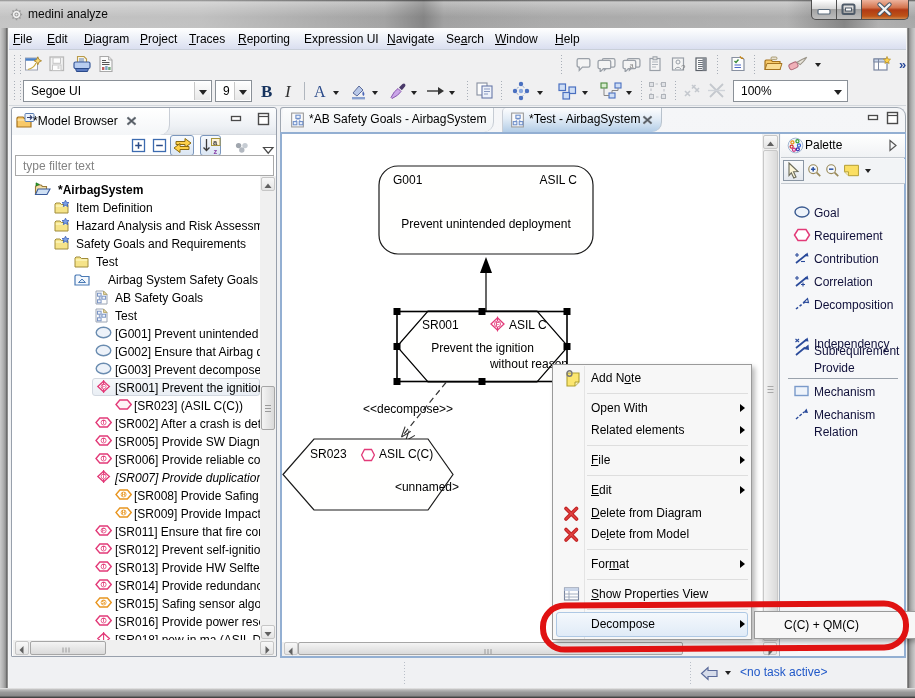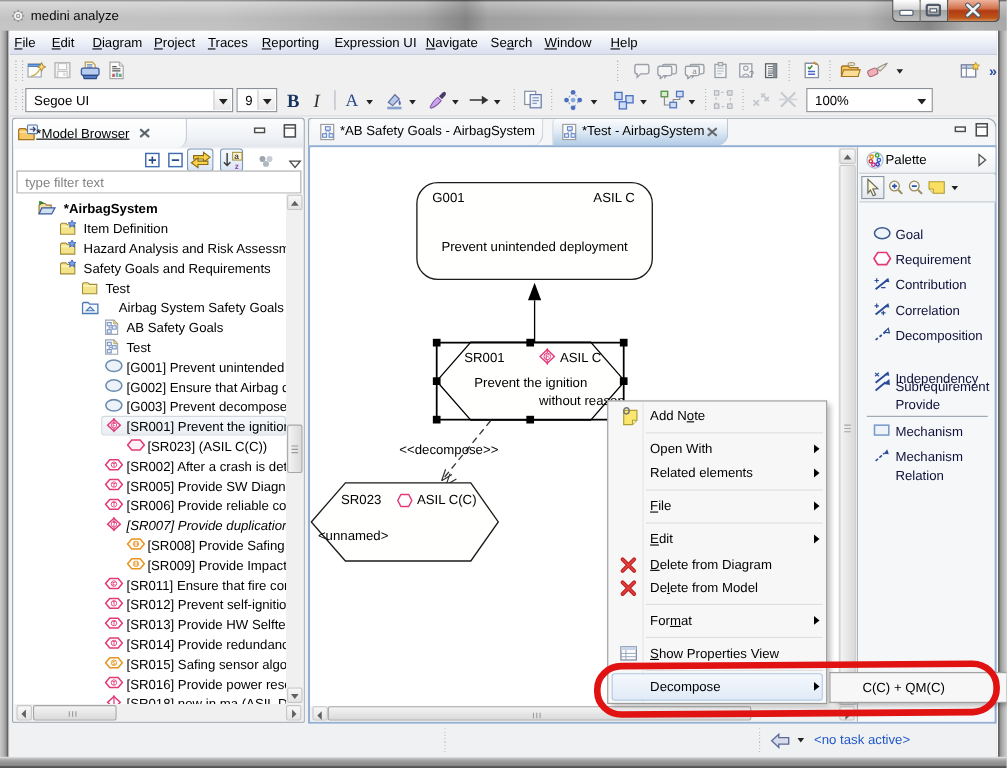--- a/index.html
+++ b/index.html
@@ -40,21 +40,21 @@
 .combo .arr:after { content:""; position:absolute; left:4px; top:8px; border:4px solid transparent; border-top:5px solid #222; }
 .dda { position:absolute; width:0; height:0; border:3.5px solid transparent; border-top:4.5px solid #222; }
 #main { position:absolute; left:0; top:78px; width:897px; height:552px; background:#f0f1f3; }
 
 #leftpanel { position:absolute; left:2px; top:1px; width:266px; height:550px;
   border:1px solid #98a0ac; border-radius:3px 3px 1px 1px; background:#fff; }
 #lp-head { position:absolute; left:0; top:0; width:264px; height:27px;
   background:linear-gradient(180deg,#fcfdfe 0%,#eef1f5 70%,#e3e7ec 100%); border-radius:3px 3px 0 0; border-bottom:1px solid #d6dae0;}
 #lp-tab { position:absolute; left:0px; top:0px; width:158px; height:27px;
   background:linear-gradient(180deg,#ffffff,#f4f6f8); border-right:1px solid #c9ced6; border-radius:3px 0 10px 0; }
-#lp-title { position:absolute; left:21px; top:6px; font-size:12px; color:#000;text-decoration:underline; }
+#lp-title { position:absolute; left:21px; top:6px; font-size:12px; color:#000; }
 #lp-toolbar { position:absolute; left:0; top:27px; width:264px; height:21px; }
 #lp-filter { position:absolute; left:3px; top:47px; width:259px; height:21px; background:#fff;
   border:1px solid #a9a9a9; font-size:12px; color:#838383; padding:3px 0 0 7px; }
 #lp-tree { position:absolute; left:1px; top:68px; width:247px; height:464px; overflow:hidden; background:#fff; font-size:12px; }
 .trow { position:absolute; height:18px; white-space:nowrap; }
 .trow .ticon { position:absolute; top:1px; width:17px; height:15px; }
 .trow .tlabel { position:absolute; top:2px; color:#000; }
 #lp-vsb { position:absolute; left:248px; top:68px; width:16px; height:464px; background:#f0f0f0; }
 #lp-hsb { position:absolute; left:1px; top:532px; width:263px; height:16px; background:#f0f0f0; }
 .sb-btn { position:absolute; background:linear-gradient(180deg,#f8f8f8,#e4e4e4); border:1px solid #c6c6c6; border-radius:2px; }
@@ -669,21 +669,21 @@
             <div class="dlabel" style="left:111px;top:39px">G001</div>
             <div class="dlabel" style="left:97px;top:39px;width:198px;text-align:right">ASIL C</div>
             <div class="dlabel" style="left:97px;top:83px;width:214px;text-align:center">Prevent unintended deployment</div>
             <div class="dlabel" style="left:140px;top:184px">SR001</div>
             <div class="dlabel" style="left:227px;top:184px">ASIL C</div>
             <div class="dlabel" style="left:115px;top:207px;width:171px;text-align:center">Prevent the ignition</div>
             <div class="dlabel" style="left:115px;top:223px;width:171px;text-align:right">without reason</div>
             <div class="dlabel" style="left:81px;top:268px">&lt;&lt;decompose&gt;&gt;</div>
             <div class="dlabel" style="left:28px;top:313px">SR023</div>
             <div class="dlabel" style="left:97px;top:313px">ASIL C(C)</div>
-            <div class="dlabel" style="left:7px;top:346px;width:170px;text-align:left">&lt;unnamed&gt;</div>
+            <div class="dlabel" style="left:7px;top:346px;width:170px;text-align:right">&lt;unnamed&gt;</div>
           </div>
           <div id="ed-vsb">
             <div class="sb-btn" style="left:1px;top:1px;width:15px;height:14px"><svg width="13" height="12">
                   <path d="M6.5 3.5 L10 8 L3 8 Z" fill="#606060"></path>
                 </svg></div>
             <div class="sb-btn" style="left:1px;top:493px;width:15px;height:14px"><svg width="13" height="12">
                   <path d="M6.5 8.5 L10 4 L3 4 Z" fill="#606060"></path>
                 </svg></div>
             <div class="sb-thumb" style="left:1px;top:16px;width:15px;height:476px;border-color:#c8c8c8"><svg width="13" height="476">
                   <path d="M3.5 235.5 H9.5 M3.5 238.5 H9.5 M3.5 241.5 H9.5" stroke="#a8a8a8" stroke-width="1"></path>

